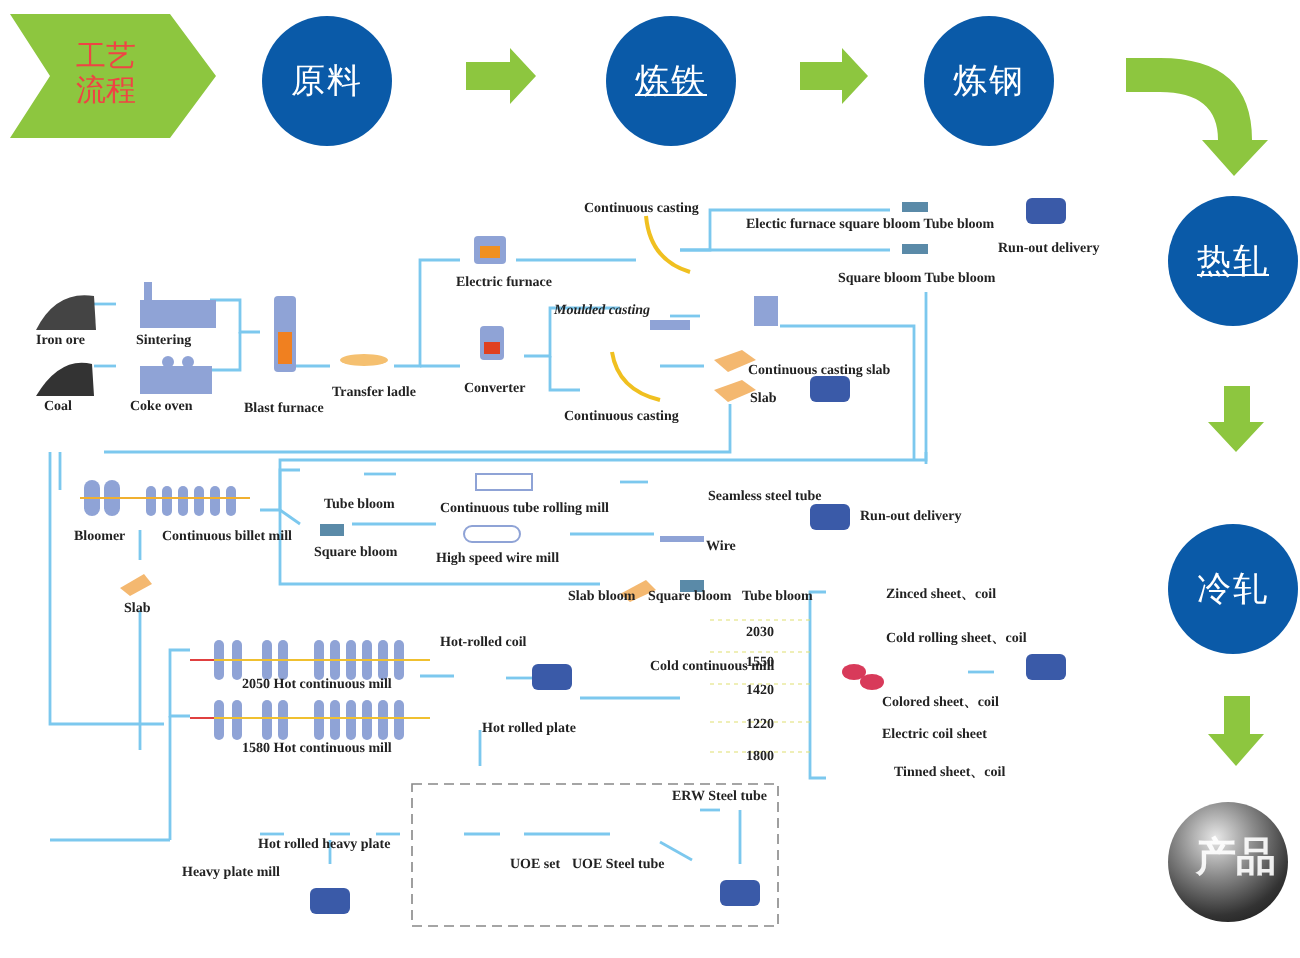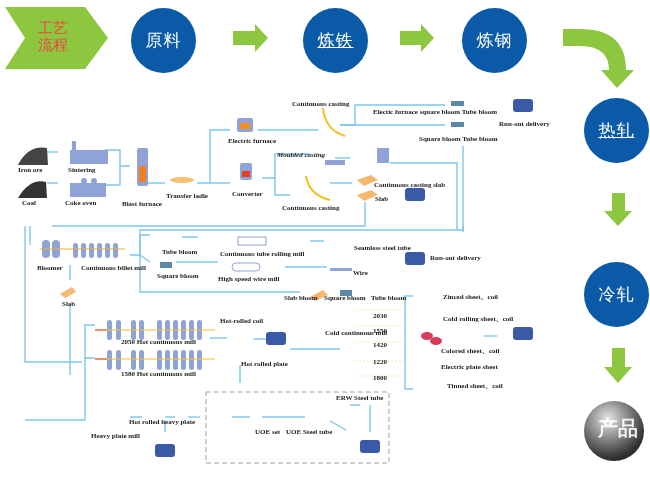--- a/index.html
+++ b/index.html
@@ -252,20 +252,20 @@
 <div class="lbl" style="left:293px;top:329px;margin-left:32px;">Cold continuous mill</div>
 <div class="lbl" style="left:373px;top:312px;">2030</div>
 <div class="lbl" style="left:373px;top:327px;">1550</div>
 <div class="lbl" style="left:373px;top:341px;">1420</div>
 <div class="lbl" style="left:373px;top:358px;">1220</div>
 <div class="lbl" style="left:373px;top:374px;">1800</div>
 
 <div class="lbl" style="left:443px;top:292px;">Zinced sheet、coil</div>
 <div class="lbl" style="left:443px;top:314px;">Cold rolling sheet、coil</div>
 <div class="lbl" style="left:441px;top:346px;">Colored sheet、coil</div>
-<div class="lbl" style="left:441px;top:363px;">Electric plate sheet</div>
+<div class="lbl" style="left:441px;top:363px;">Electric coil sheet</div>
 <div class="lbl" style="left:447px;top:381px;">Tinned sheet、coil</div>
 
 <div class="lbl" style="left:129px;top:390px;margin-top:28px;">Hot rolled heavy plate</div>
 <div class="lbl" style="left:91px;top:432px;">Heavy plate mill</div>
 <div class="lbl" style="left:219px;top:428px;margin-left:36px;">UOE set</div>
 <div class="lbl" style="left:286px;top:428px;text-align:right;">UOE Steel tube</div>
 <div class="lbl" style="left:336px;top:394px;">ERW Steel tube</div>
 
 </body></html>

